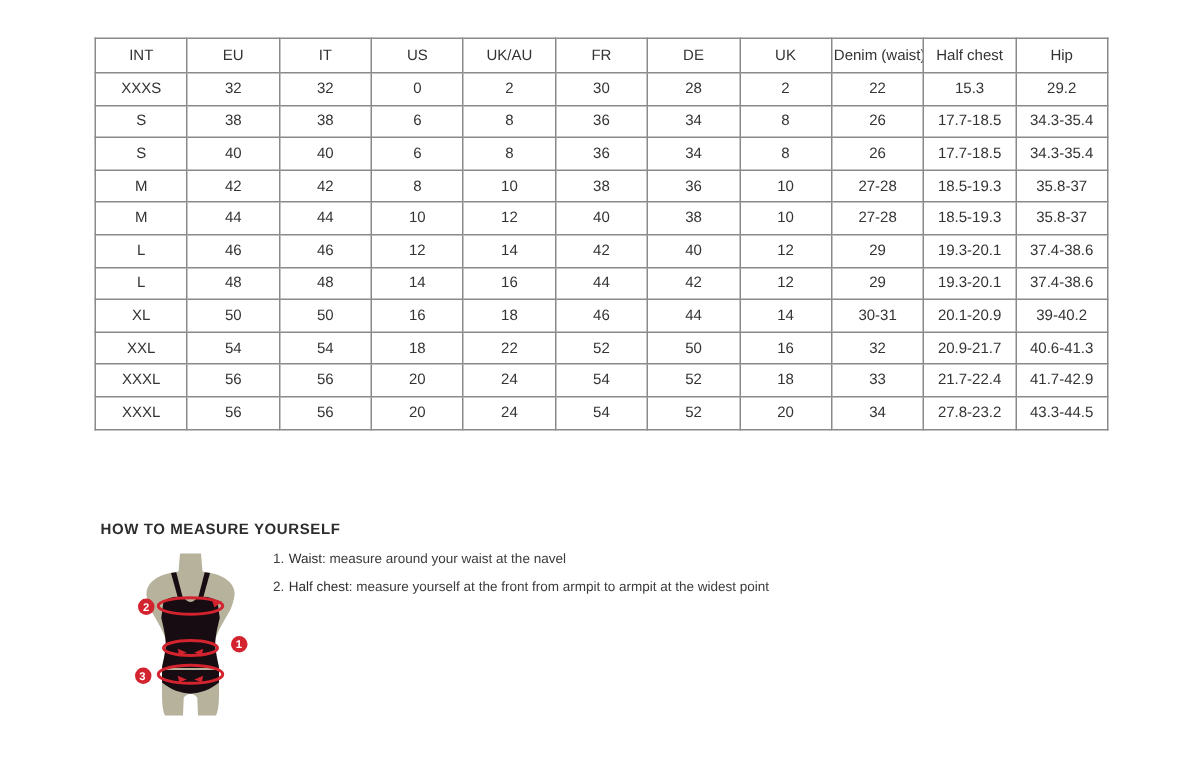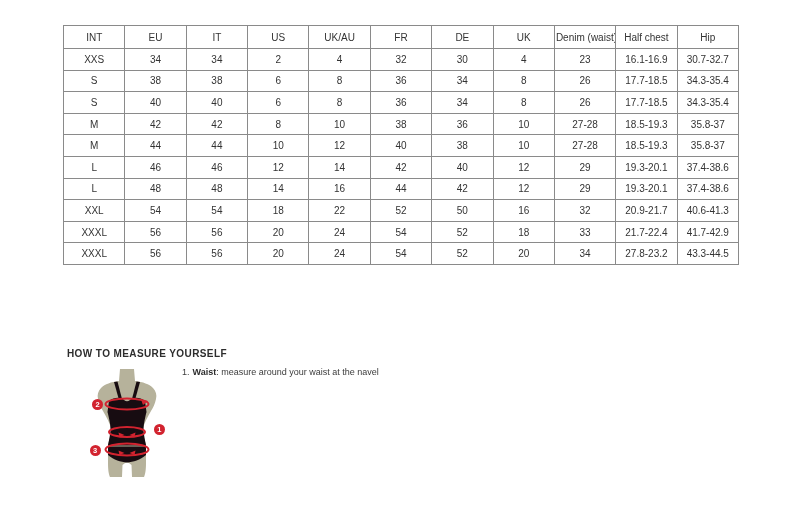--- a/index.html
+++ b/index.html
@@ -51,21 +51,21 @@
   .badge.b2{left:4px;top:30.5px;}
   .badge.b1{left:65.8px;top:55.5px;}
   .badge.b3{left:1.5px;top:76.5px;}
 
   .instructions{
     position:absolute;left:182px;top:366px;width:440px;
     font-size:9px;color:#3c3c3c;
   }
   .instr-line{height:19px;line-height:13px;}
   .instr-line .num{margin-right:3px;}
-  .instr-line .term{font-weight:700;color:#2d2d2d;text-align:center;}
+  .instr-line .term{font-weight:400;color:#2d2d2d;text-align:center;}
 </style>
 </head>
 <body>
 
 <div id="page">
 
   <div class="table-wrap">
     <table class="size-chart">
       <thead>
         <tr>
@@ -77,31 +77,31 @@
             <th>FR</th>
             <th>DE</th>
             <th>UK</th>
             <th>Denim (waist)</th>
             <th>Half chest</th>
             <th>Hip</th>
           </tr>
       </thead>
       <tbody>
           <tr>
-            <td>XXS</td>
-            <td>34</td>
-            <td>34</td>
+            <td>XXXS</td>
+            <td>32</td>
+            <td>32</td>
+            <td>0</td>
             <td>2</td>
-            <td>4</td>
-            <td>32</td>
             <td>30</td>
-            <td>4</td>
-            <td>23</td>
-            <td>16.1-16.9</td>
-            <td>30.7-32.7</td>
+            <td>28</td>
+            <td>2</td>
+            <td>22</td>
+            <td>15.3</td>
+            <td>29.2</td>
           </tr>
           <tr>
             <td>S</td>
             <td>38</td>
             <td>38</td>
             <td>6</td>
             <td>8</td>
             <td>36</td>
             <td>34</td>
             <td>8</td>
@@ -166,20 +166,33 @@
             <td>48</td>
             <td>48</td>
             <td>14</td>
             <td>16</td>
             <td>44</td>
             <td>42</td>
             <td>12</td>
             <td>29</td>
             <td>19.3-20.1</td>
             <td>37.4-38.6</td>
+          </tr>
+          <tr>
+            <td>XL</td>
+            <td>50</td>
+            <td>50</td>
+            <td>16</td>
+            <td>18</td>
+            <td>46</td>
+            <td>44</td>
+            <td>14</td>
+            <td>30-31</td>
+            <td>20.1-20.9</td>
+            <td>39-40.2</td>
           </tr>
           <tr>
             <td>XXL</td>
             <td>54</td>
             <td>54</td>
             <td>18</td>
             <td>22</td>
             <td>52</td>
             <td>50</td>
             <td>16</td>
@@ -275,15 +288,18 @@
     </svg>
     <div class="badge b2">2</div>
     <div class="badge b1">1</div>
     <div class="badge b3">3</div>
   </div>
 
   <div class="instructions">
     <div class="instr-line">
       <span class="num">1.</span><span class="term">Waist</span><span class="rest">: measure around your waist at the navel</span>
     </div>
+    <div class="instr-line">
+      <span class="num">2.</span><span class="term">Half chest</span><span class="rest">: measure yourself at the front from armpit to armpit at the widest point</span>
+    </div>
   </div>
 
 </div>
 
 </body></html>

